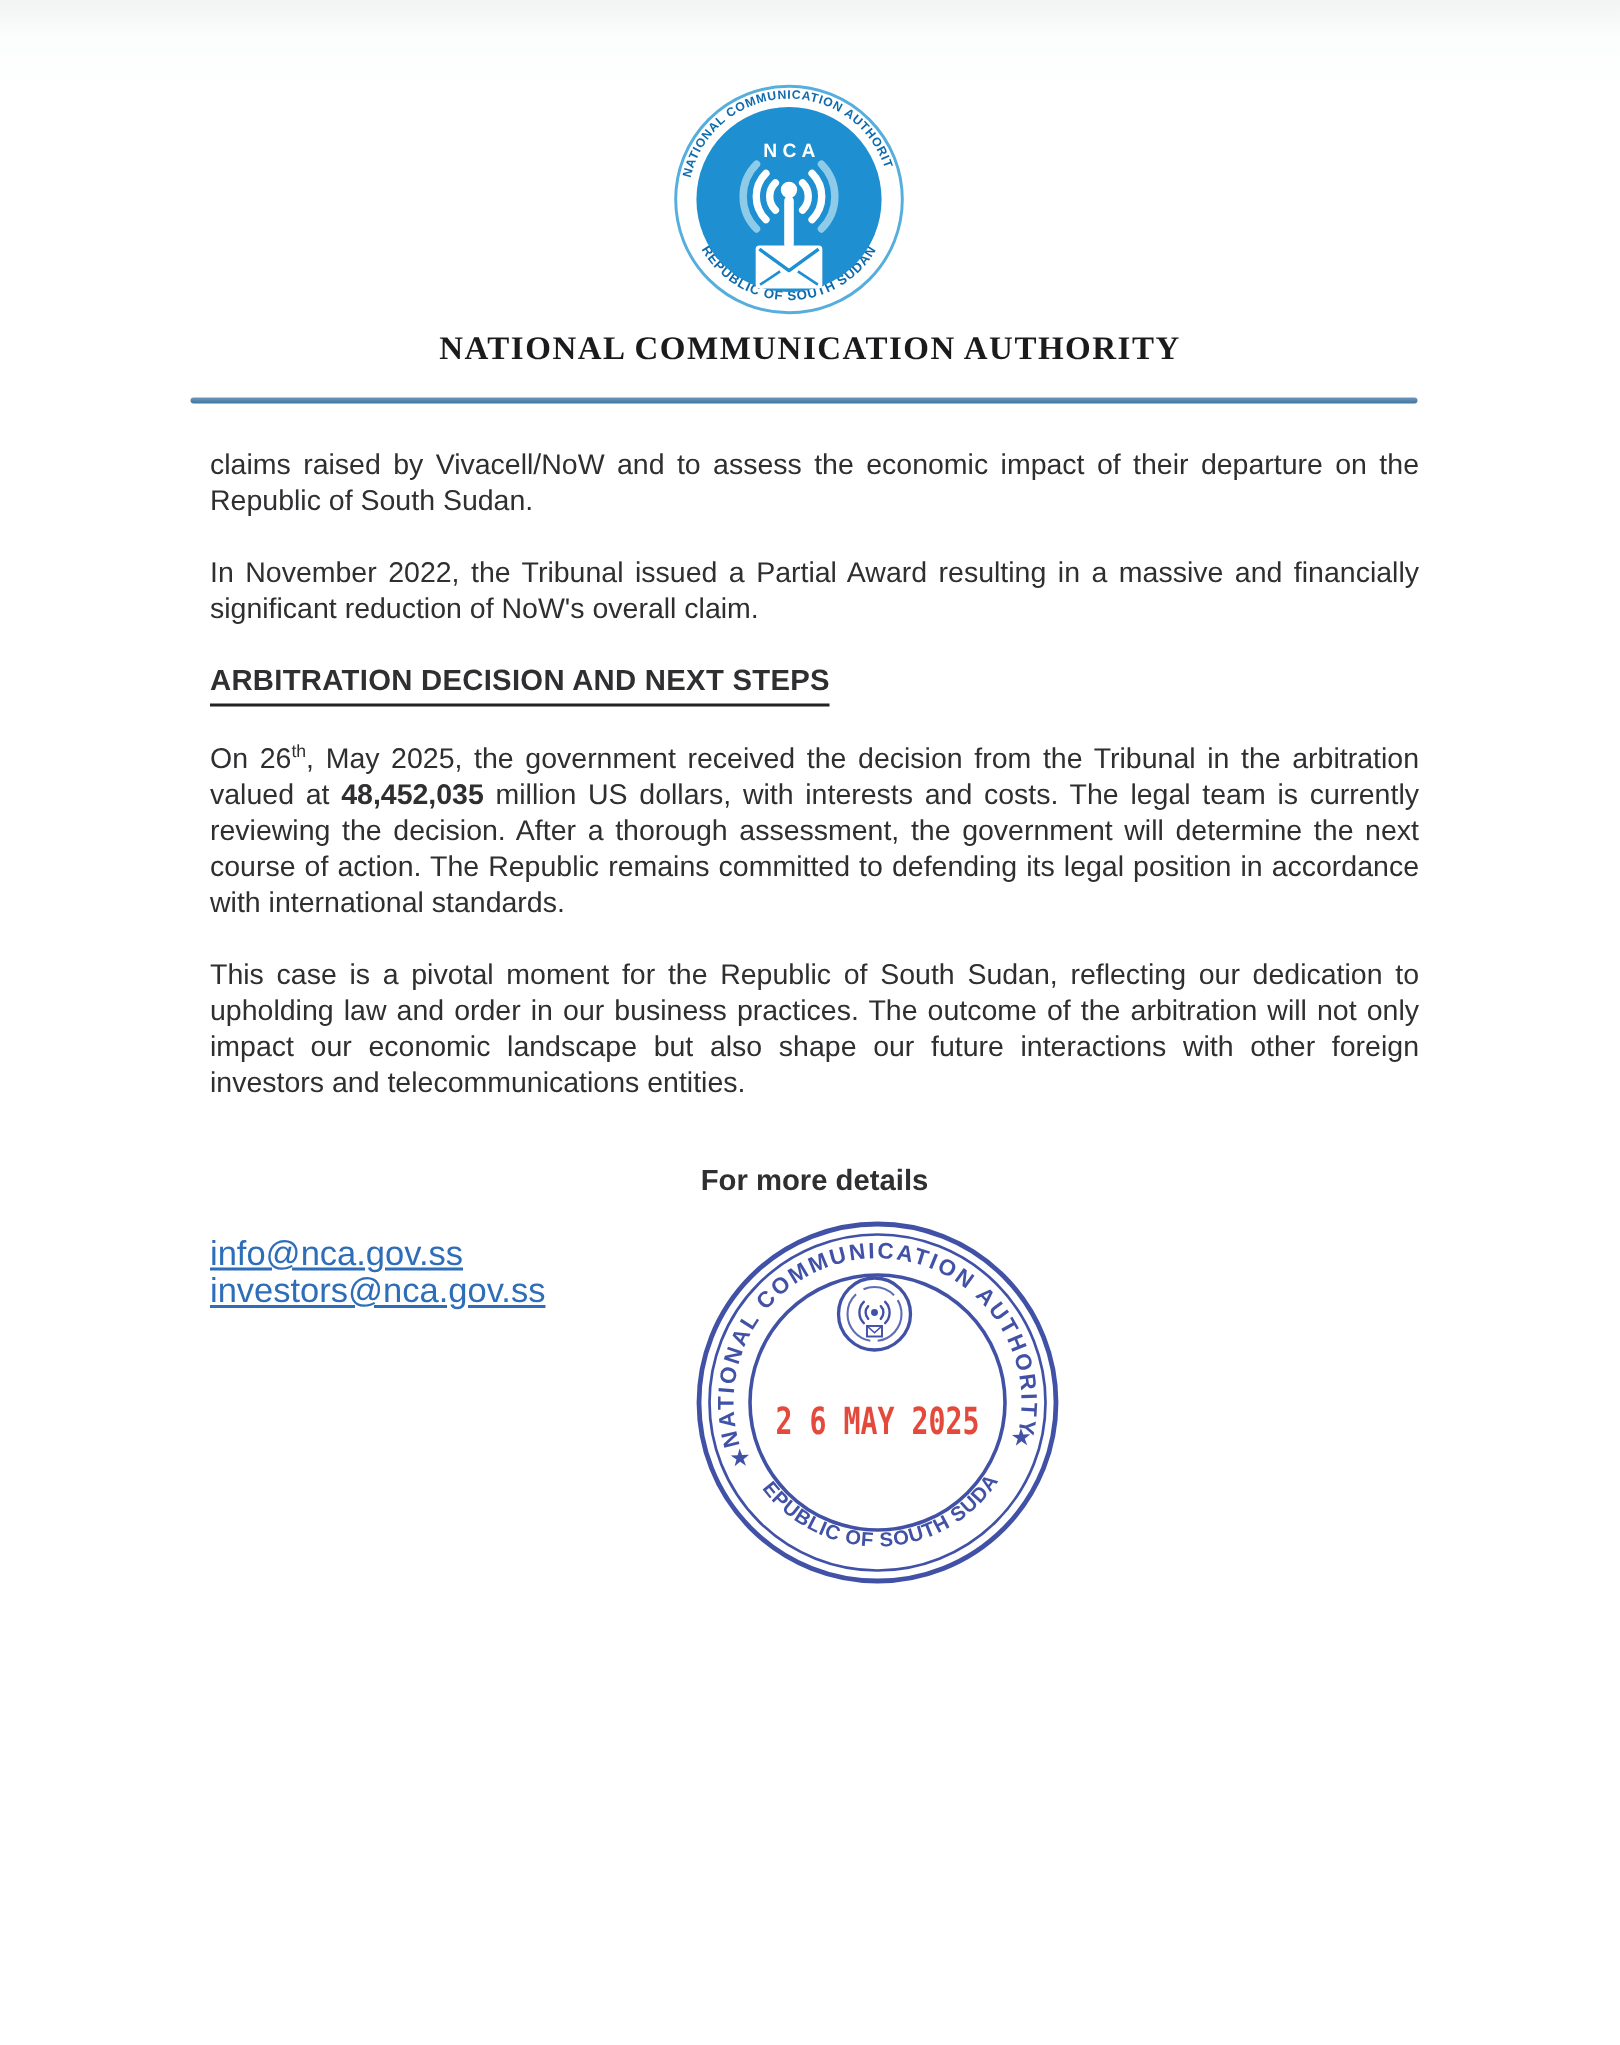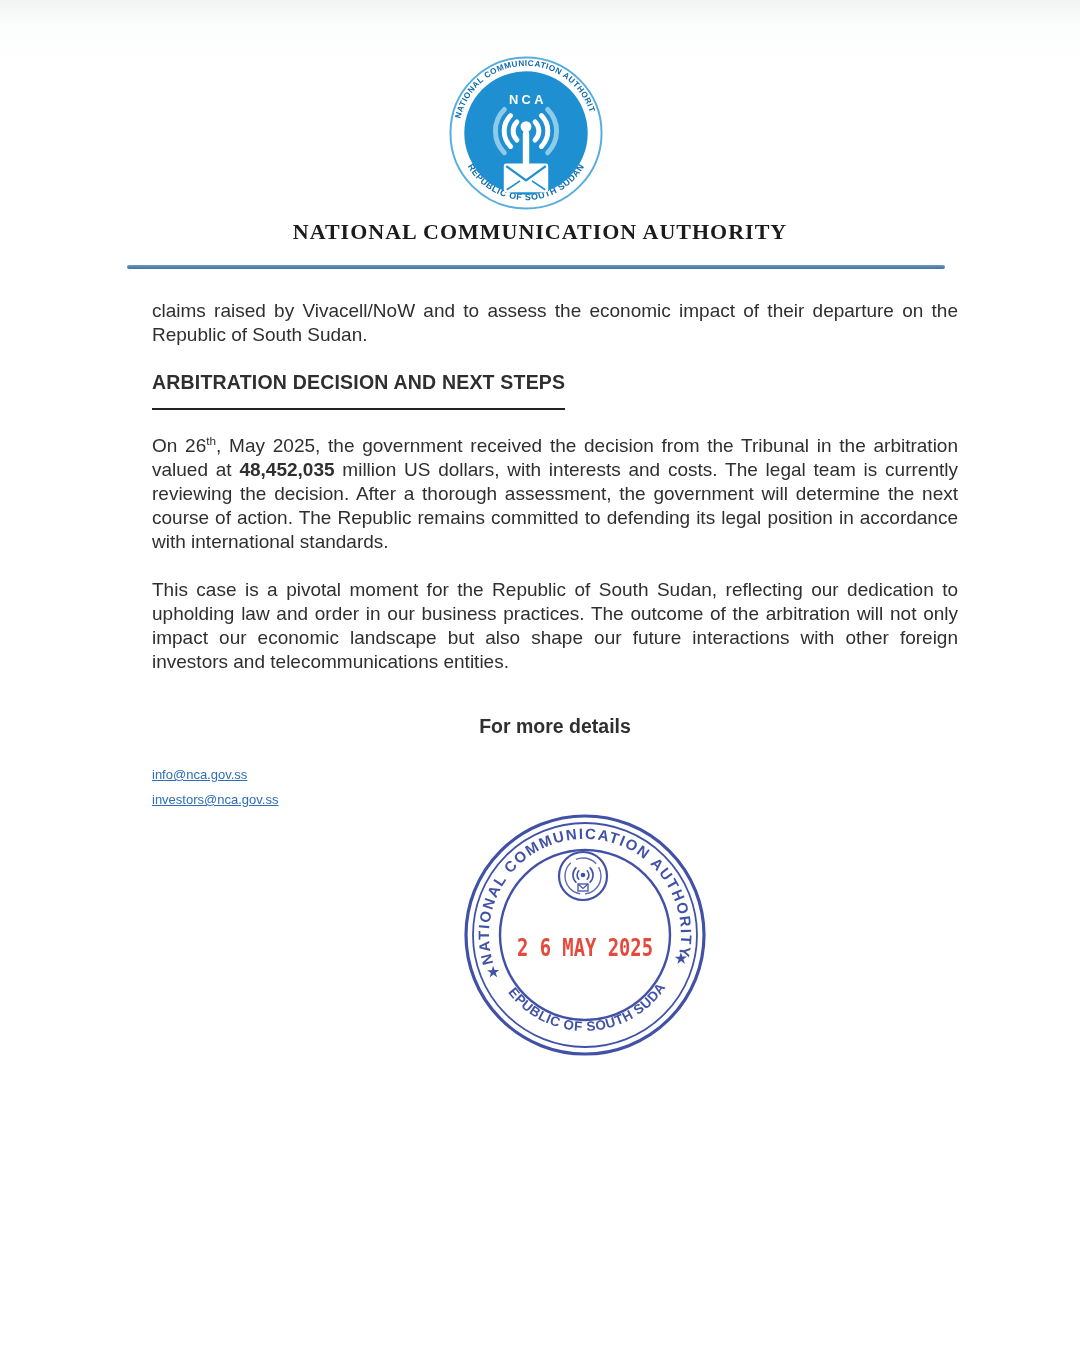--- a/index.html
+++ b/index.html
@@ -26,31 +26,31 @@
   .env-line{fill:none;stroke:var(--logo-fill,#1e8fd0);stroke-width:2.3;stroke-linejoin:round;}
   .env-line.thin{stroke-width:1.7;}
   .title{
     position:absolute;left:0;top:219px;width:100%;margin:0;text-align:center;
     font-family:"Liberation Serif",serif;font-weight:bold;font-size:22px;
     letter-spacing:1px;color:#1b1b1d;
   }
   .rule{position:absolute;left:127px;top:265px;width:818px;height:3.5px;
     background:linear-gradient(180deg,#6f98bb,var(--divider,#40749e));border-radius:2px;}
   
-  .content{position:absolute;left:152px;top:299px;width:806px;
+  .content{position:absolute;left:140px;top:299px;width:806px;
     font-size:19px;line-height:24px;text-align:justify;}
   .content p{margin:0 0 24px 0;}
   .heading{display:inline-block;margin:0 0 24px 0;font-size:19.5px;font-weight:bold;
-    letter-spacing:.2px;border-bottom:2.5px solid #222;padding-bottom:15px;line-height:22px;}
+    letter-spacing:.2px;border-bottom:2.5px solid #222;padding-bottom:4px;line-height:22px;}
   .amount{font-weight:bold;}
   sup{font-size:.62em;line-height:0;}
   .contact{margin-top:40px;text-align:center;}
   .contact-heading{margin:0 0 3px 0;font-weight:bold;font-size:19.5px;}
   .email{display:block;width:max-content;color:var(--link,#2e6db8);
-    line-height:25px;font-size:13px;}
+    line-height:25px;font-size:23px;}
   
   .stamp{position:absolute;left:458px;top:810px;width:254px;height:250px;
     mix-blend-mode:multiply;opacity:.92;}
   .ring{fill:none;stroke:var(--stamp-ink,#31439f);}
   .stamp-arc-text{fill:var(--stamp-ink,#31439f);font-family:"Liberation Sans",sans-serif;
     font-weight:bold;}
   .stamp-arc-top{font-size:15px;letter-spacing:1.6px;}
   .stamp-arc-bottom{font-size:13.5px;letter-spacing:.5px;}
   .stamp-star{fill:var(--stamp-ink,#31439f);font-size:16px;}
   .stamp-date{fill:var(--date-ink,#e23a2a);font-family:"DejaVu Sans Mono",monospace;
@@ -88,20 +88,21 @@
       <path class="env-line" d="M 60,113.5 L 80,128 L 100,113.5"></path>
       <path class="env-line thin" d="M 60.5,137.5 L 74,128.5 M 99.5,137.5 L 86,128.5"></path>
     </g>
   </svg>
 
   <h1 class="title">NATIONAL COMMUNICATION AUTHORITY</h1>
   <div class="rule"></div>
 
   <div class="content">
     <p>claims raised by Vivacell/NoW and to assess the economic impact of their departure on the Republic of South Sudan.</p>
+    <p>In November 2022, the Tribunal issued a Partial Award resulting in a massive and financially significant reduction of NoW's overall claim.</p>
 
     <h2 class="heading">ARBITRATION DECISION AND NEXT STEPS</h2>
 
     <p><span>On 26</span><sup>th</sup><span>, May 2025, the government received the decision from the Tribunal in the arbitration valued at </span><span class="amount">48,452,035</span><span> million US dollars, with interests and costs. The legal team is currently reviewing the decision. After a thorough assessment, the government will determine the next course of action. The Republic remains committed to defending its legal position in accordance with international standards.</span></p>
 
     <p>This case is a pivotal moment for the Republic of South Sudan, reflecting our dedication to upholding law and order in our business practices. The outcome of the arbitration will not only impact our economic landscape but also shape our future interactions with other foreign investors and telecommunications entities.</p>
 
     <div class="contact">
       <p class="contact-heading">For more details</p>
       <a class="email" href="#">info@nca.gov.ss</a>

